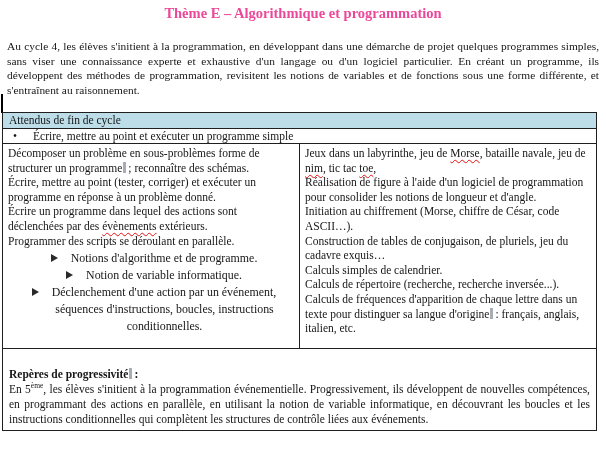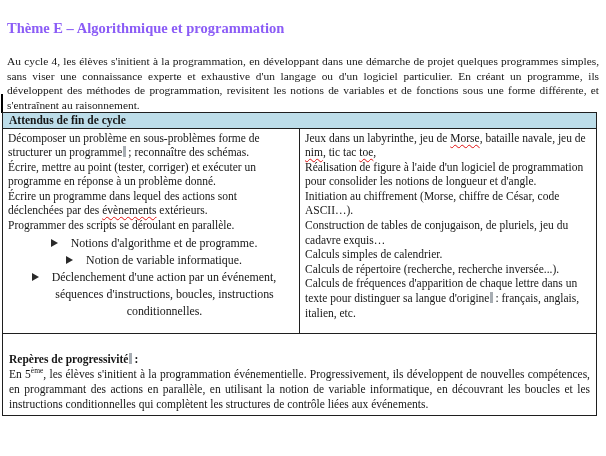--- a/index.html
+++ b/index.html
@@ -5,25 +5,26 @@
   html,body{margin:0;padding:0;}
   body{
     width:606px;height:456px;
     background:#ffffff;
     font-family:"Liberation Serif", serif;
     color:#161616;
     position:relative;
     overflow:hidden;
   }
   .title{
-    margin:20px 7px 0 7px;
+    margin:5px 7px 0 7px;
     font-size:14.5px;
     font-weight:bold;
-    color:#8b5cf6;
+    color:#ec4899;
     line-height:17px;
+    text-align:center;
   }
   .intro{
     margin:17px 7px 0 7px;
     width:592px;
     font-size:11.4px;
     line-height:14.5px;
     text-align:justify;
   }
   .caret{
     position:absolute;left:1px;top:94px;
@@ -35,21 +36,21 @@
     border-collapse:collapse;
     table-layout:fixed;
   }
   table.prog td{
     border:1px solid #1f1f1f;
     vertical-align:top;
     font-size:11.5px;
   }
   td.hdr{
     background:#bddde9;
-    font-weight:bold;
+    font-weight:normal;
     margin-left:32px;
   }
   .r1 td{padding:1px 6px;height:12px;line-height:12.5px;}
   .r2 td{padding:1px 6px 1px 10px;height:12px;line-height:12.5px;}
   .bull{display:inline-block;width:20px;}
   .r3 td{padding:3px 5px 2px 5px;line-height:14.5px;height:31px;}
   .c1{width:296px;}
   .r4 td{height:200px;padding:2px 5px;line-height:14.6px;}
   .r4 p{margin:0;}
   ul.arrows{
@@ -89,20 +90,25 @@
 
 <p class="intro">Au cycle 4, les élèves s'initient à la programmation, en développant dans une démarche de projet quelques programmes simples, sans viser une connaissance experte et exhaustive d'un langage ou d'un logiciel particulier. En créant un programme, ils développent des méthodes de programmation, revisitent les notions de variables et de fonctions sous une forme différente, et s'entraînent au raisonnement.</p>
 
 <div class="caret"></div>
 
 <table class="prog">
   <tbody>
       <tr class="r1">
     <td class="hdr" colspan="2">Attendus de fin de cycle</td>
   </tr>
+  <tr class="r2">
+    <td colspan="2">
+      <span class="bull">•</span><span>Écrire, mettre au point et exécuter un programme simple</span>
+    </td>
+  </tr>
   <tr class="r4">
     <td>
       <p><span>Décomposer un problème en sous-problèmes forme de structurer un programme</span><span class="mark"></span><span>; reconnaître des schémas.</span></p>
       <p>Écrire, mettre au point (tester, corriger) et exécuter un programme en réponse à un problème donné.</p>
       <p><span>Écrire un programme dans lequel des actions sont déclenchées par des </span><span class="sq">évènements</span><span> extérieurs.</span></p>
       <p>Programmer des scripts se déroulant en parallèle.</p>
       <ul class="arrows">
         <li><span class="arrowhead"></span><span>Notions d'algorithme et de programme.</span></li>
         <li><span class="arrowhead"></span><span>Notion de variable informatique.</span></li>
         <li><span class="arrowhead"></span><span>Déclenchement d'une action par un événement, séquences d'instructions, boucles, instructions conditionnelles.</span></li>

